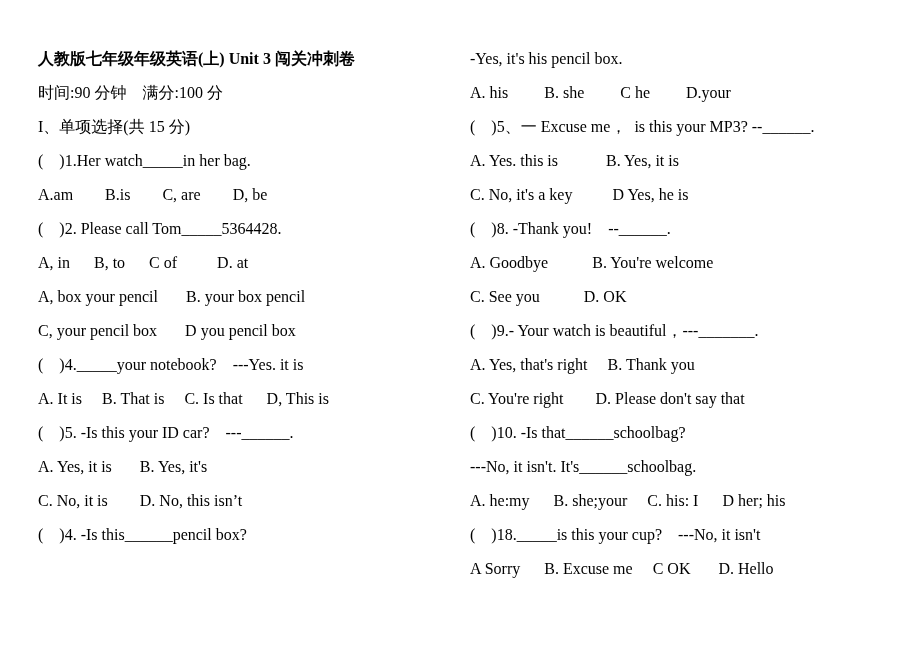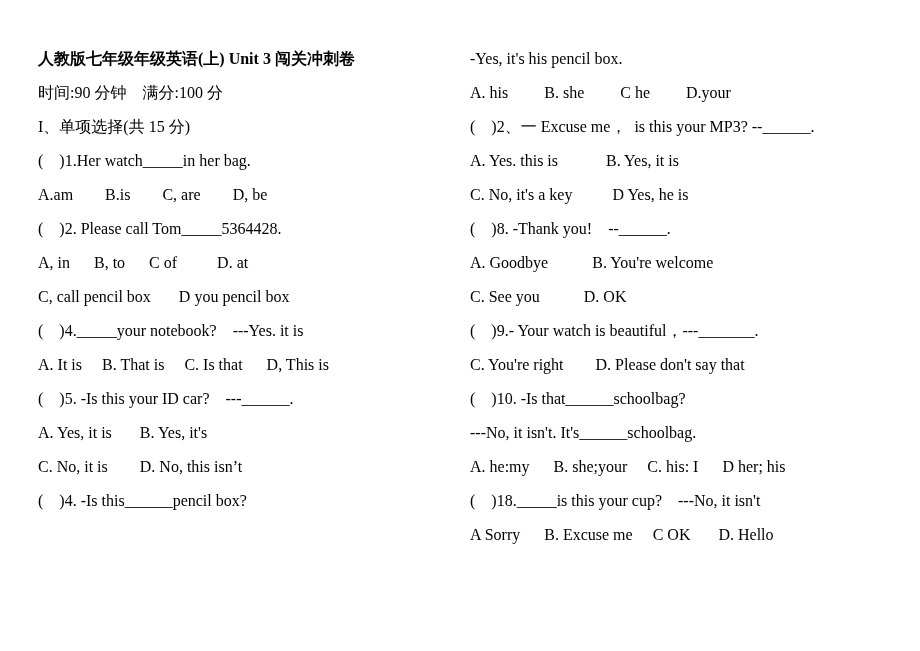--- a/index.html
+++ b/index.html
@@ -40,39 +40,41 @@
 <div class="page">
 
   <div class="col col-left">
     <p class="line title">人教版七年级年级英语(上) Unit 3 闯关冲刺卷</p>
     <p class="line">时间:90 分钟　满分:100 分</p>
     <p class="line">I、单项选择(共 15 分)</p>
     <p class="line">(    )1.Her watch_____in her bag.</p>
     <p class="line">A.am        B.is        C, are        D, be</p>
     <p class="line">(    )2. Please call Tom_____5364428.</p>
     <p class="line">A, in      B, to      C of          D. at</p>
-    <p class="line">C, call pencil box       D you pencil box</p>
+    <p class="line">A, box your pencil       B. your box pencil</p>
+    <p class="line">C, your pencil box       D you pencil box</p>
     <p class="line">(    )4._____your notebook?    ---Yes. it is</p>
     <p class="line">A. It is     B. That is     C. Is that      D, This is</p>
     <p class="line">(    )5. -Is this your ID car?    ---______.</p>
     <p class="line">A. Yes, it is       B. Yes, it's</p>
     <p class="line">C. No, it is        D. No, this isn’t</p>
     <p class="line">(    )4. -Is this______pencil box?</p>
   </div>
 
   <div class="col col-right">
     <p class="line">-Yes, it's his pencil box.</p>
     <p class="line">A. his         B. she         C he         D.your</p>
-    <p class="line">(    )2、一 Excuse me，  is this your MP3? --______.</p>
+    <p class="line">(    )5、一 Excuse me，  is this your MP3? --______.</p>
     <p class="line">A. Yes. this is            B. Yes, it is</p>
     <p class="line">C. No, it's a key          D Yes, he is</p>
     <p class="line">(    )8. -Thank you!    --______.</p>
     <p class="line">A. Goodbye           B. You're welcome</p>
     <p class="line">C. See you           D. OK</p>
     <p class="line">(    )9.- Your watch is beautiful，---_______.</p>
+    <p class="line">A. Yes, that's right     B. Thank you</p>
     <p class="line">C. You're right        D. Please don't say that</p>
     <p class="line">(    )10. -Is that______schoolbag?</p>
     <p class="line">---No, it isn't. It's______schoolbag.</p>
     <p class="line">A. he:my      B. she;your     C. his: I      D her; his</p>
     <p class="line">(    )18._____is this your cup?    ---No, it isn't</p>
     <p class="line">A Sorry      B. Excuse me     C OK       D. Hello</p>
   </div>
 
 </div>
 

